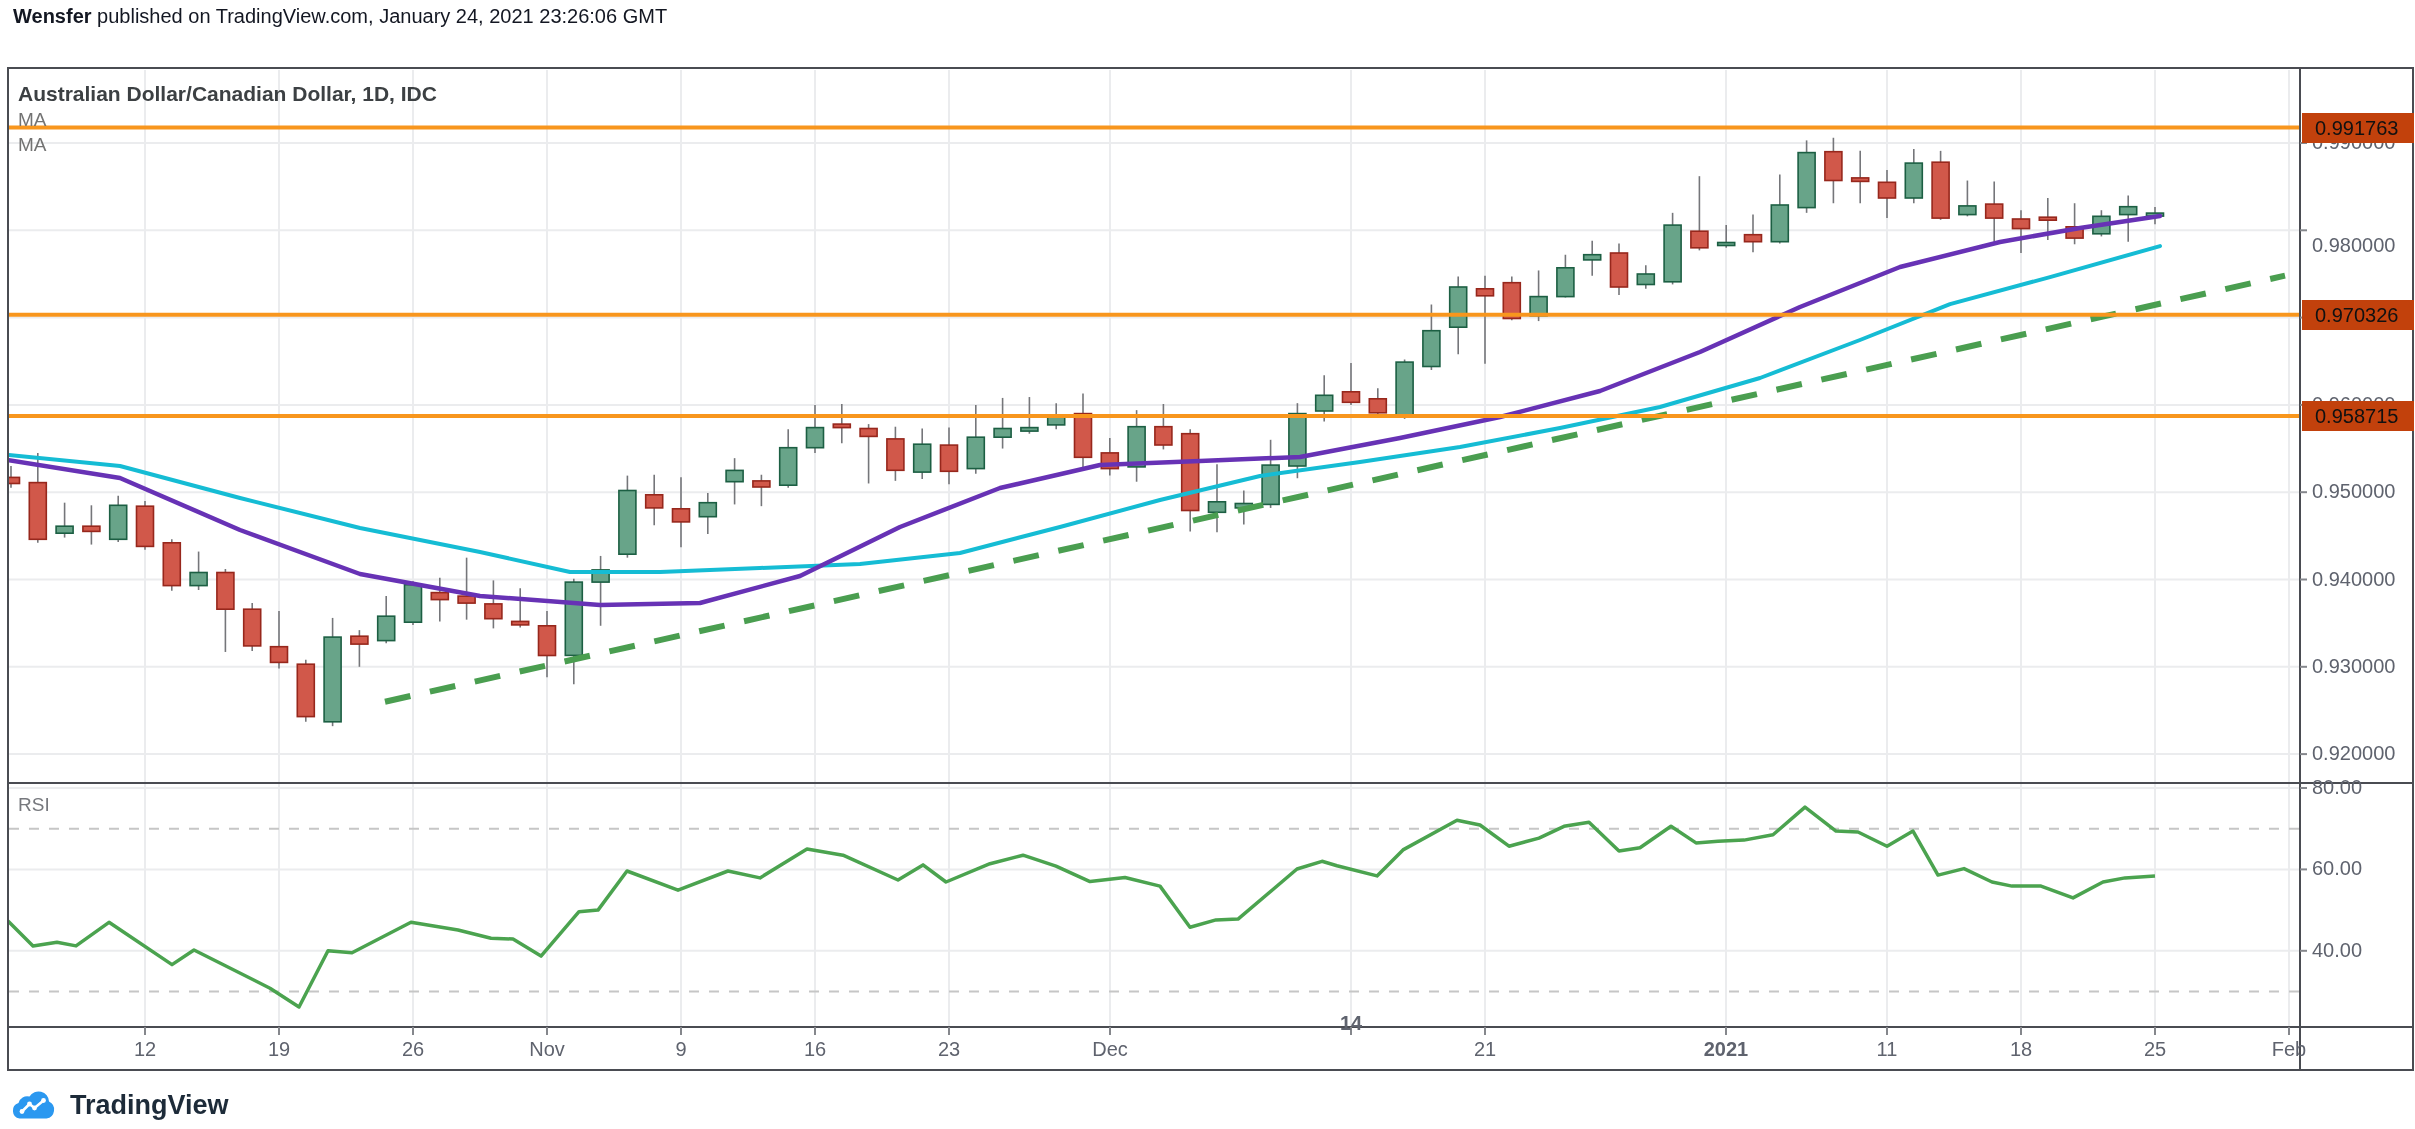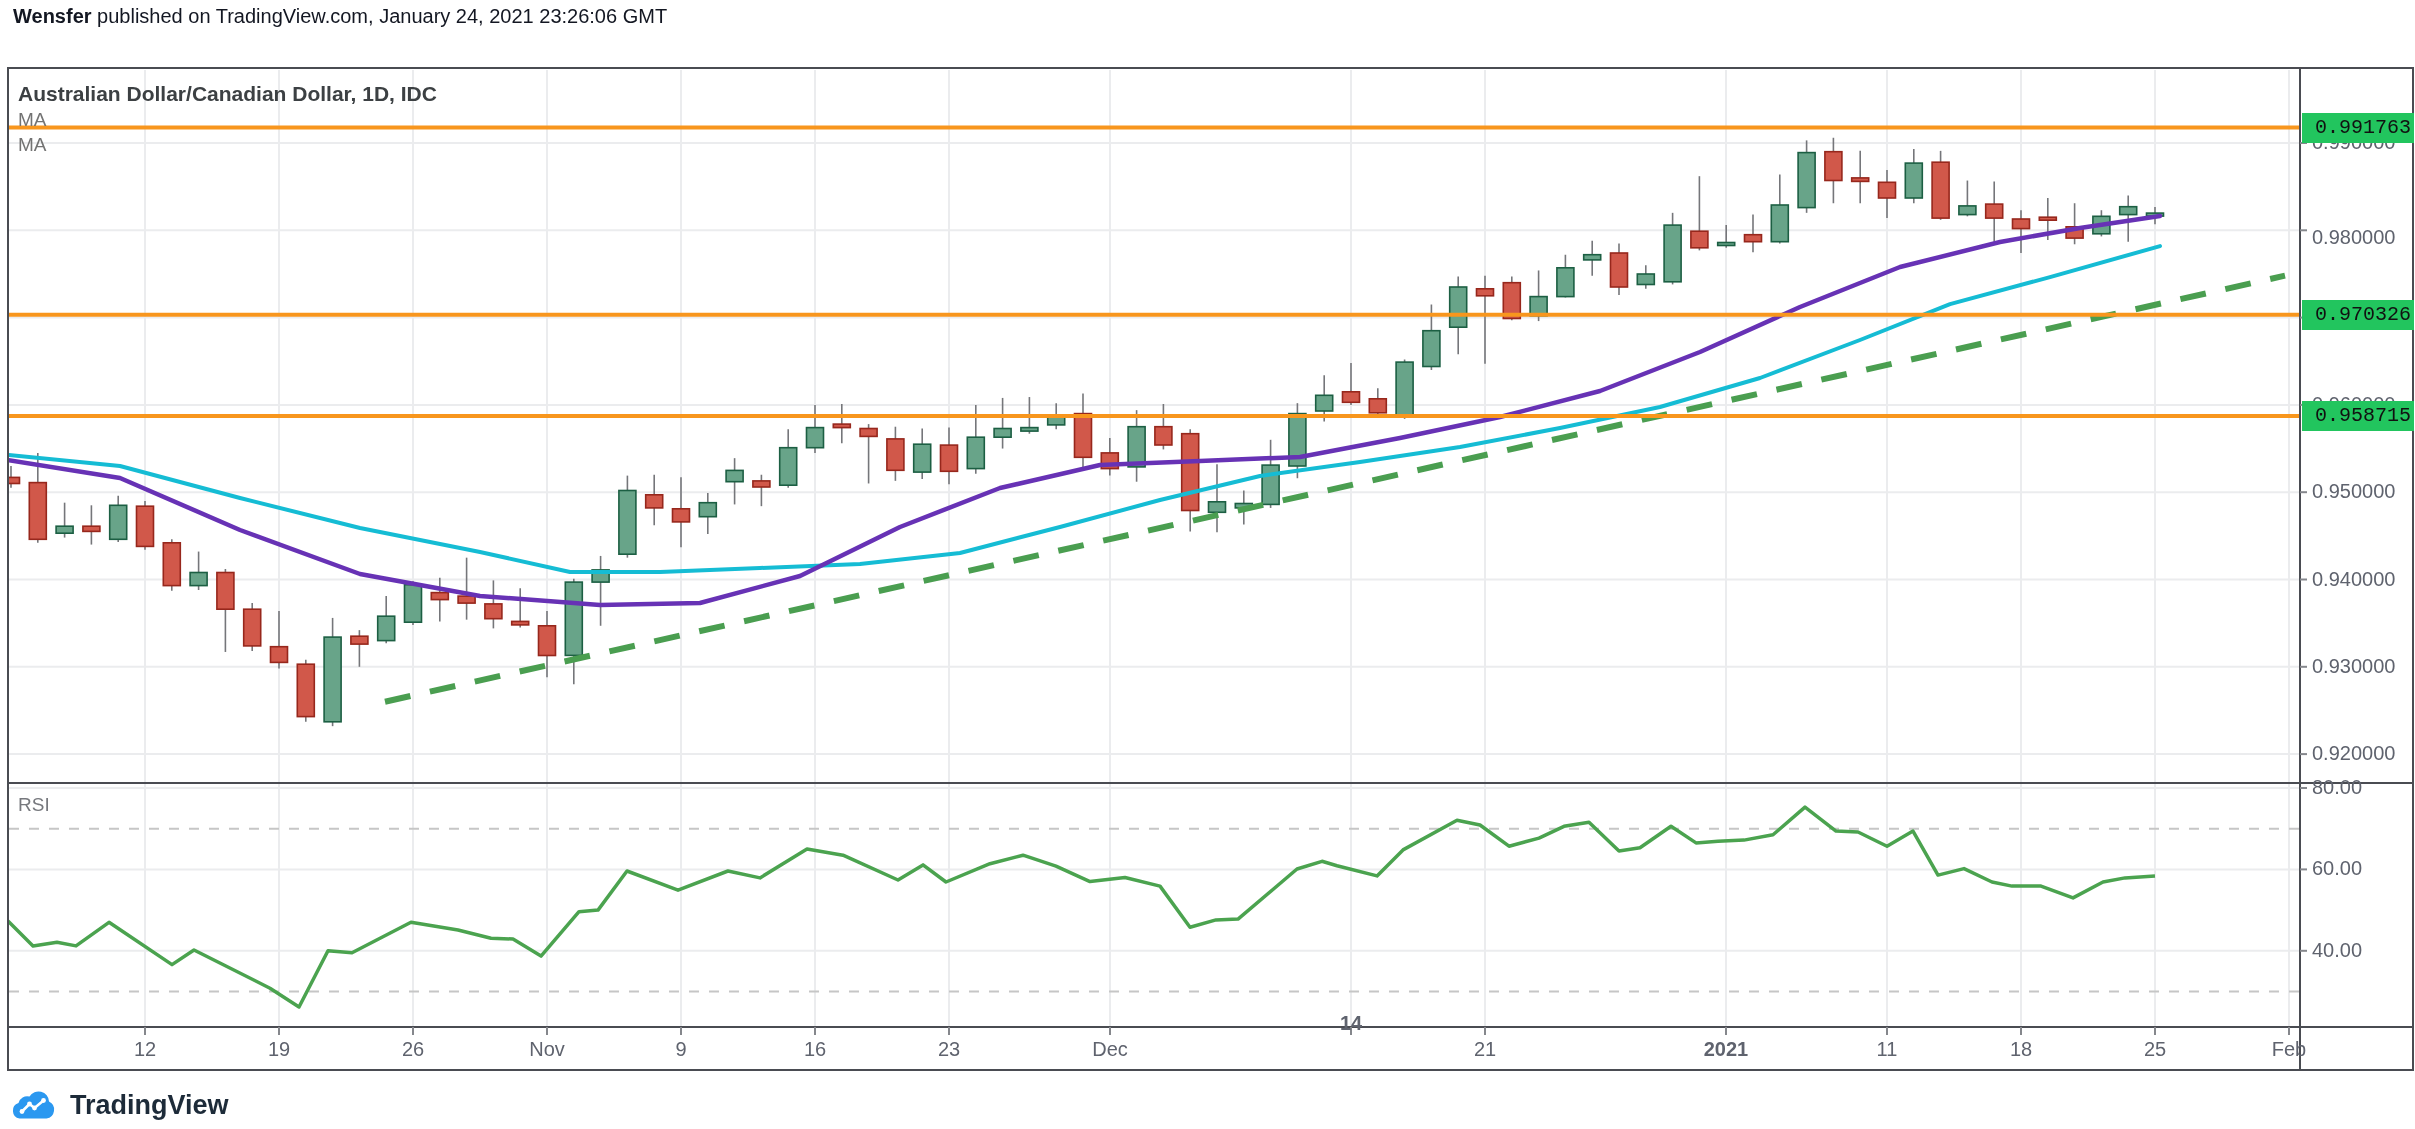--- a/index.html
+++ b/index.html
@@ -13,22 +13,22 @@
   .gap{margin-left:14px;}
   .gap2{margin-left:12px;}
   #chart-svg{position:absolute;left:0;top:0;}
   #pane-title{left:18px;top:82px;font-size:21px;font-weight:700;color:#3c4043;}
   .ma-lab{left:18px;font-size:19px;color:#737373;}
   #ma1{top:109px;} #ma2{top:134px;}
   #rsi-lab{left:18px;top:794px;font-size:19px;color:#76787d;}
   .axis-lab{position:absolute;font-size:20px;color:#5f636e;white-space:nowrap;}
   .t-lab{width:90px;text-align:center;}
   .hline-box{position:absolute;left:2302px;width:112px;height:30px;line-height:30px;
-             background:#22c55e;color:#111;font-size:20px;padding-left:13px;
-             box-sizing:border-box;white-space:nowrap;font-family:Liberation Mono, monospace;}
+             background:#c2410c;color:#111;font-size:20px;padding-left:13px;
+             box-sizing:border-box;white-space:nowrap;}
   #logo{left:10px;top:1086px;height:38px;display:flex;align-items:center;}
   #logo-text{margin-left:12px;font-size:27px;font-weight:600;color:#1d2b39;}
 </style>
 </head>
 <body>
 
 <div id="page">
 
   <div class="abs" id="hline1"><span class="b">Wensfer</span><span> published on TradingView.com, January 24, 2021 23:26:06 GMT</span></div>
 
@@ -273,21 +273,21 @@
       <line x1="2289" y1="1027" x2="2289" y2="1035" stroke="#85878c" stroke-width="2"></line>
     </svg>
 
   <div class="abs" id="pane-title">Australian Dollar/Canadian Dollar, 1D, IDC</div>
   <div class="abs ma-lab" id="ma1">MA</div>
   <div class="abs ma-lab" id="ma2">MA</div>
   <div class="abs" id="rsi-lab">RSI</div>
 
   <div id="labels">
       <div class="axis-lab" style="left: 2312px; top: 131px;">0.990000</div>
-      <div class="axis-lab" style="left: 2312px; top: 226px;">0.980000</div>
+      <div class="axis-lab" style="left: 2312px; top: 234px;">0.980000</div>
       <div class="axis-lab" style="left: 2312px; top: 305.6px;">0.970000</div>
       <div class="axis-lab" style="left: 2312px; top: 392.9px;">0.960000</div>
       <div class="axis-lab" style="left: 2312px; top: 480.2px;">0.950000</div>
       <div class="axis-lab" style="left: 2312px; top: 567.5px;">0.940000</div>
       <div class="axis-lab" style="left: 2312px; top: 654.8px;">0.930000</div>
       <div class="axis-lab" style="left: 2312px; top: 742.1px;">0.920000</div>
       <div class="axis-lab" style="left: 2312px; top: 776px;">80.00</div>
       <div class="axis-lab" style="left: 2312px; top: 857.4px;">60.00</div>
       <div class="axis-lab" style="left: 2312px; top: 938.8px;">40.00</div>
       <div class="axis-lab t-lab" style="left: 100px; top: 1038px;">12</div>

